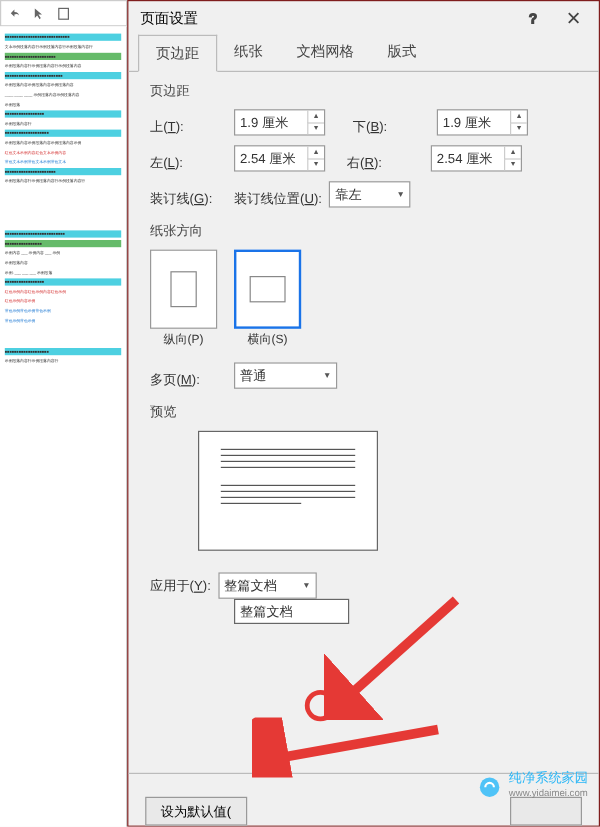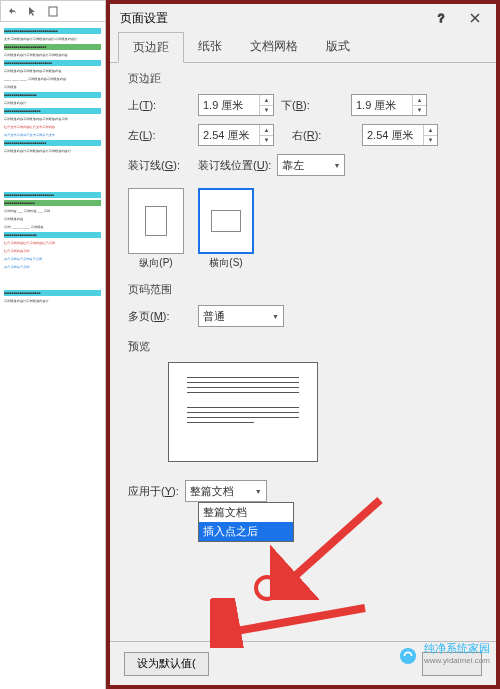--- a/index.html
+++ b/index.html
@@ -6,32 +6,32 @@
 html,body{width:500px;height:689px;overflow:hidden;background:#fff;position:relative}
 .bg{position:absolute;top:0;left:0;width:500px;height:689px;background:#f5f5f5}
 .tb{position:absolute;top:0;left:0;width:106px;height:22px;background:#fff;border:1px solid #ccc;display:flex;align-items:center;gap:8px;padding:0 6px}
 .tb svg{width:12px;height:12px;fill:#666}
 .doc{position:absolute;top:22px;left:0;width:106px;height:667px;background:#fff;border-right:1px solid #ccc;padding:6px 4px;overflow:hidden}
 .doc p{font-size:3.2px;line-height:6px;color:#333;margin-bottom:2px}
 .doc .hl-c{background:#4dd0e1}
 .doc .hl-g{background:#66bb6a}
 .doc .red{color:#d32f2f}
 .doc .blue{color:#1976d2}
-.dlg{position:absolute;top:0;left:106px;width:394px;height:689px;background:#f0f0f0;border:4px solid #7f1d1d;display:flex;flex-direction:column}
+.dlg{position:absolute;top:0;left:106px;width:394px;height:689px;background:#f0f0f0;border:1px solid #7f1d1d;display:flex;flex-direction:column}
 .titlebar{height:28px;display:flex;align-items:center;justify-content:space-between;padding:0 4px 0 10px;font-size:12px;color:#000}
 .wbtns{display:flex}
 .wbtn{width:34px;height:22px;display:flex;align-items:center;justify-content:center}
 .wbtn svg{width:10px;height:10px;stroke:#444;stroke-width:1.5;fill:none}
 .tabs{display:flex;padding:0 8px;border-bottom:1px solid #bbb;font-size:12px}
 .tab{padding:6px 14px;color:#444;cursor:pointer}
 .tab.active{border:1px solid #bbb;border-bottom:1px solid #f0f0f0;margin-bottom:-1px;background:#f0f0f0}
 .body{flex:1;padding:8px 18px;overflow:hidden;font-size:12px;color:#333}
 .sect{margin-bottom:12px}
 .sect-t{font-size:11px;color:#444;margin-bottom:8px}
-.row{display:flex;align-items:center;margin-bottom:8px;gap:6px}
+.row{display:flex;align-items:flex-end;margin-bottom:8px;gap:6px}
 .lbl{width:64px;font-size:11px}
 .u{text-decoration:underline}
 .spin{width:76px;height:22px;border:1px solid #999;background:#fff;display:flex;align-items:center;padding:0 14px 0 4px;font-size:11px;position:relative}
 .spin .ar{position:absolute;right:0;top:0;width:14px;height:20px;display:flex;flex-direction:column}
 .spin .ar span{flex:1;display:flex;align-items:center;justify-content:center;font-size:6px;color:#555;border-left:1px solid #ccc}
 .spin .ar span:first-child{border-bottom:1px solid #ccc}
 .sel{width:86px;height:22px;border:1px solid #999;background:#fff;display:flex;align-items:center;justify-content:space-between;padding:0 4px;font-size:11px;position:relative}
 .sel .cv{font-size:7px;color:#555}
 .orient{display:flex;gap:14px}
 .ocard{width:56px;height:66px;border:1px solid #999;background:#fff;display:flex;flex-direction:column;align-items:center;justify-content:center;gap:4px;cursor:pointer}
@@ -41,21 +41,21 @@
 .ocard.land .pg{width:30px;height:22px}
 .oclbl{font-size:10px}
 .preview{width:150px;height:100px;border:1px solid #666;background:#fff;margin:8px 0 0 40px;padding:14px 18px;display:flex;flex-direction:column;gap:4px}
 .preview .ln{height:1px;background:#555}
 .preview .ln.s{width:60%}
 .apply{display:flex;align-items:center;gap:6px;margin-top:18px;position:relative}
 .apply .sel{width:82px}
 .apply .dd{position:absolute;top:22px;left:70px;width:96px;border:1px solid #666;background:#fff;z-index:5}
 .dd-item{padding:2px 4px;font-size:11px}
 .dd-item.hl{background:#1a73e8;color:#fff}
-.footer{height:44px;border-top:1px solid #bbb;display:flex;align-items:center;justify-content:space-between;padding:0 14px}
+.footer{height:44px;border-top:1px solid #bbb;display:flex;align-items:flex-end;justify-content:space-between;padding:0 14px}
 .btn{height:24px;padding:0 12px;border:1px solid #999;background:#e9e9e9;font-size:11px;display:flex;align-items:center}
 .circ{position:absolute;border:4px solid #e53935;border-radius:50%;pointer-events:none}
 .arrow1{position:absolute;pointer-events:none}
 .watermark{position:absolute;bottom:24px;right:10px;display:flex;align-items:flex-end;gap:7px;font-size:11px;color:#29b6f6;z-index:10}
 .wm-ico{width:18px;height:18px}
 .wm-url{font-size:8px;color:#888}
 </style>
 </head>
 <body>
 
@@ -134,21 +134,21 @@
         <div class="sect-t">页边距</div>
         <div class="row">
           <span class="lbl">上(<span class="u">T</span>):</span>
           <div class="spin">
               <span>1.9 厘米</span>
               <div class="ar">
                 <span>▲</span>
                 <span>▼</span>
               </div>
             </div>
-          <span class="lbl" style="margin-left:1px">下(<span class="u">B</span>):</span>
+          <span class="lbl" style="margin-left:17px">下(<span class="u">B</span>):</span>
           <div class="spin">
               <span>1.9 厘米</span>
               <div class="ar">
                 <span>▲</span>
                 <span>▼</span>
               </div>
             </div>
         </div>
         <div class="row">
           <span class="lbl">左(<span class="u">L</span>):</span>
@@ -172,36 +172,36 @@
           <span class="lbl">装订线(<span class="u">G</span>):</span>
           <span style="font-size:11px">装订线位置(<span class="u">U</span>):</span>
           <div class="sel" style="width:68px">
               <span>靠左</span>
               <span class="cv">▼</span>
             </div>
         </div>
       </div>
 
       <div class="sect">
+        <div class="sect-t">纸张方向</div>
         <div class="orient">
           <div class="ocard port">
             <div class="pg"></div>
           </div>
           <div class="ocard land sel2">
             <div class="pg"></div>
           </div>
         </div>
         <div class="orient" style="margin-top:2px">
           <span class="oclbl" style="width:56px;text-align:center">纵向(P)</span>
           <span class="oclbl" style="width:56px;text-align:center">横向(S)</span>
         </div>
       </div>
 
       <div class="sect">
-        <div class="sect-t">页码范围</div>
         <div class="row">
           <span class="lbl">多页(<span class="u">M</span>):</span>
           <div class="sel">
               <span>普通</span>
               <span class="cv">▼</span>
             </div>
         </div>
       </div>
 
       <div class="sect">
@@ -220,21 +220,20 @@
       </div>
 
       <div class="apply">
         <span style="font-size:11px">应用于(<span class="u">Y</span>):</span>
         <div class="sel">
             <span>整篇文档</span>
             <span class="cv">▼</span>
           </div>
         <div class="dd">
           <div class="dd-item">整篇文档</div>
-          <div class="dd-item hl">插入点之后</div>
         </div>
       </div>
 
     </div>
 
     <div class="footer">
       <div class="btn">设为默认值(</div>
       <div class="btn" style="width:60px"></div>
     </div>
   </div>

